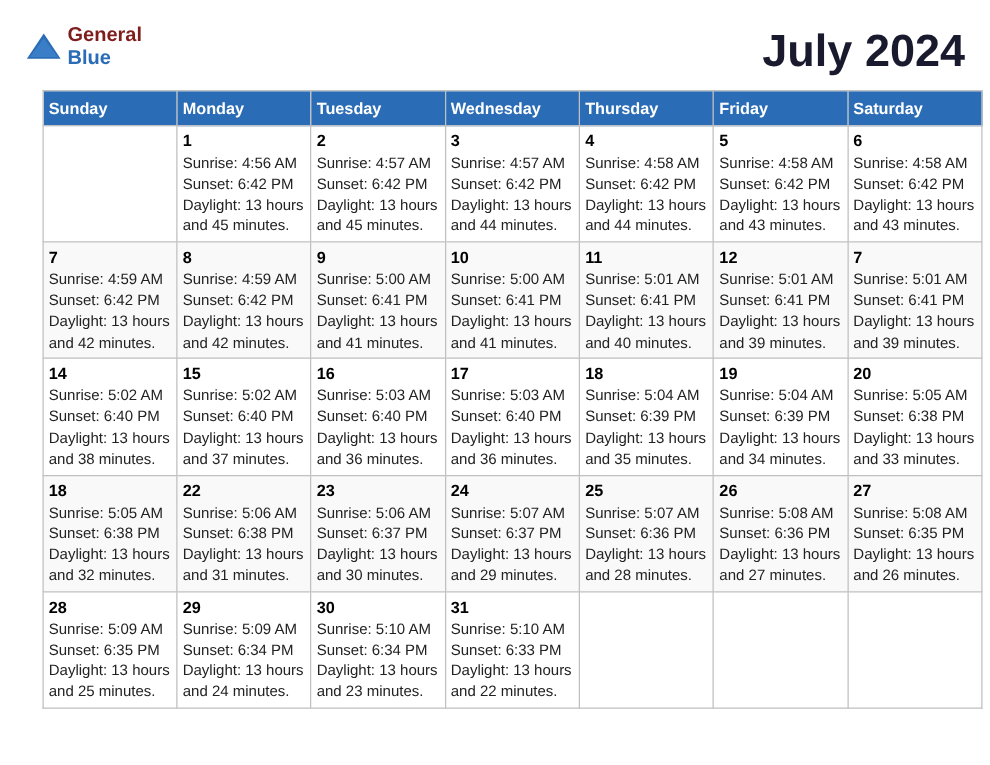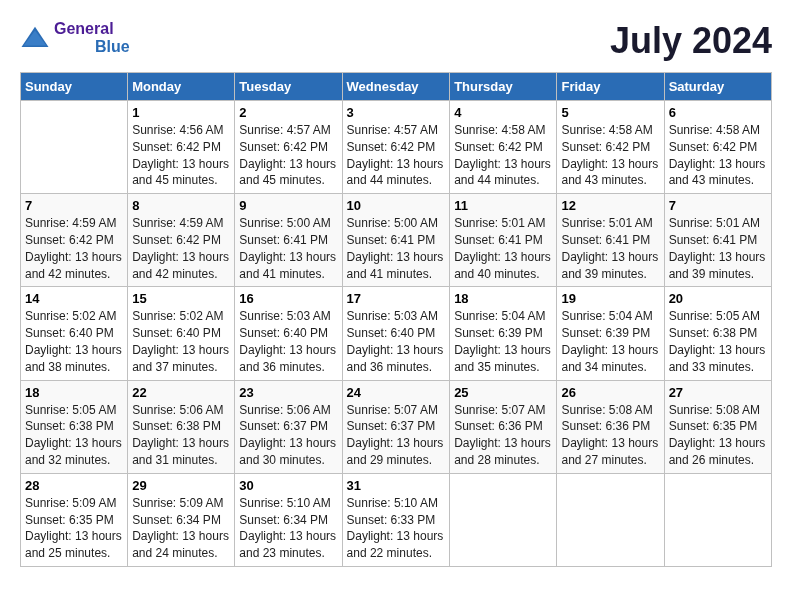--- a/index.html
+++ b/index.html
@@ -34,20 +34,21 @@
       color: #1a1a2e;
     }
     .location {
       font-size: 16px;
       color: #1a1a2e;
     }
     table {
       width: 100%;
       border-collapse: collapse;
       font-size: 11px;
+      margin-left: 14px;
     }
     thead tr th {
       background-color: #2a6cb5;
       color: #fff;
       padding: 6px 4px;
       text-align: left;
       font-size: 13px;
       font-weight: bold;
       border: 1px solid #c0c0c0;
     }
@@ -78,22 +79,22 @@
 </head>
 <body>
 
 <div class="header">
   <div class="logo">
     <svg class="logo-icon" viewBox="0 0 40 40" xmlns="http://www.w3.org/2000/svg">
       <polygon points="20,5 38,32 2,32" fill="#2a6cb5"></polygon>
       <polygon points="20,10 35,30 5,30" fill="#4a90d9" opacity="0.5"></polygon>
     </svg>
     <div>
-      <div style="font-size:16px;font-weight:bold;color:#4c1d95;">General</div>
-      <div style="font-size:16px;font-weight:bold;color:#2a6cb5;margin-left:41px;">Blue</div>
+      <div style="font-size:16px;font-weight:bold;color:#7f1d1d;text-align:right;">General</div>
+      <div style="font-size:16px;font-weight:bold;color:#2a6cb5;">Blue</div>
     </div>
   </div>
   <div class="title-block">
     <div class="month-year">July 2024</div>
   </div>
 </div>
 
 <table>
   <thead>
     <tr>

